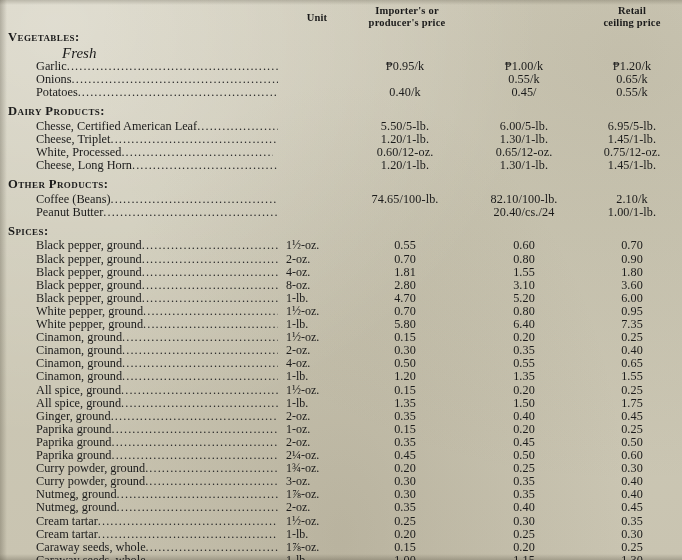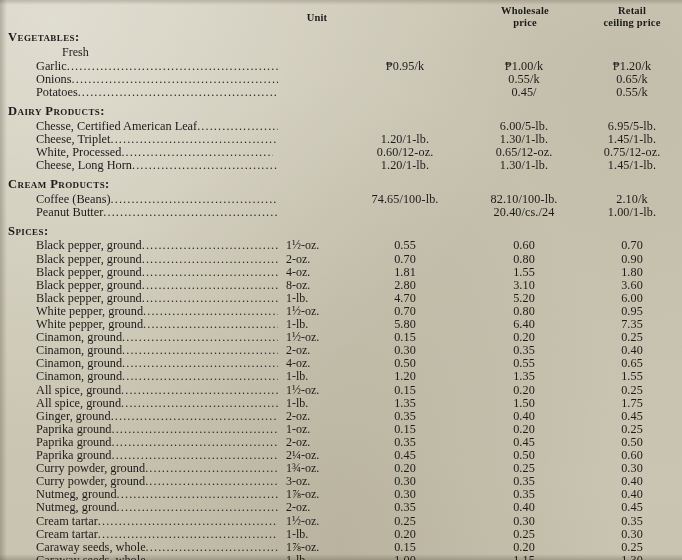--- a/index.html
+++ b/index.html
@@ -36,43 +36,43 @@
 
   
   .hdr{position:absolute;top:3px;left:0;right:0;height:34px;font-size:10.5px;font-weight:bold;letter-spacing:.2px;}
   .hdr .h-unit{position:absolute;left:286px;width:62px;text-align:center;top:9px;}
   .hdr .h-imp{position:absolute;left:352px;width:110px;text-align:center;top:2px;line-height:12px;}
   .hdr .h-whl{position:absolute;left:476px;width:98px;text-align:center;top:2px;line-height:12px;}
   .hdr .h-ret{position:absolute;left:584px;width:96px;text-align:center;top:2px;line-height:12px;}
 
   
   .sect{position:absolute;left:8px;font-variant:small-caps;font-weight:bold;font-size:12.6px;letter-spacing:.4px;}
-  .subsect{position:absolute;font-size:12px;}
+  .subsect{position:absolute;font-style:italic;font-size:15px;}
 
   .body{font-size:12.3px;}
   .itemtext{display:inline-block;}
   .dots{display:inline-block;overflow:hidden;white-space:nowrap;letter-spacing:1.1px;color:#2a2a2a;vertical-align:bottom;}
   .num{font-size:12.2px;letter-spacing:.1px;}
   .unit{font-size:12.0px;}
 </style>
 </head>
 <body>
 
 <div class="paper"></div>
 <div class="edge-left"></div>
 <div class="edge-top"></div>
 <div class="edge-bottom"></div>
 
 <div class="sheet">
 
   <div class="hdr">
     <div class="h-unit">Unit</div>
-    <div class="h-whl">
-      <div>Wholesale</div>
-      <div>price</div>
+    <div class="h-imp">
+      <div>Importer's or</div>
+      <div>producer's price</div>
     </div>
     <div class="h-ret">
       <div>Retail</div>
       <div>ceiling price</div>
     </div>
   </div>
 
   <div class="body" id="body-root">
       <div class="sect" style="top: 30px;">Vegetables:</div>
       <div class="subsect" style="top: 44.5px; left: 62px;">Fresh</div>
@@ -85,27 +85,29 @@
       </div>
       <div class="row" style="position: absolute; left: 0px; right: 0px; top: 72.1px;">
         <div class="c-label" style="left: 36px;"><span class="itemtext">Onions</span><span class="dots" style="width: 206.469px;">..........................................................................................</span></div>
         <div class="c-unit unit"></div>
         <div class="c-whl num">0.55/k</div>
         <div class="c-ret num">0.65/k</div>
       </div>
       <div class="row" style="position: absolute; left: 0px; right: 0px; top: 85.2px;">
         <div class="c-label" style="left: 36px;"><span class="itemtext">Potatoes</span><span class="dots" style="width: 200.328px;">..........................................................................................</span></div>
         <div class="c-unit unit"></div>
+        <div class="c-imp num">0.40/k</div>
         <div class="c-whl num">0.45/</div>
         <div class="c-ret num">0.55/k</div>
       </div>
       <div class="sect" style="top: 104.3px;">Dairy Products:</div>
       <div class="row" style="position: absolute; left: 0px; right: 0px; top: 118.8px;">
         <div class="c-label" style="left: 36px;"><span class="itemtext">Chesse, Certified American Leaf</span><span class="dots" style="width: 80.8281px;">..........................................................................................</span></div>
         <div class="c-unit unit"></div>
+        <div class="c-imp num">5.50/5-lb.</div>
         <div class="c-whl num">6.00/5-lb.</div>
         <div class="c-ret num">6.95/5-lb.</div>
       </div>
       <div class="row" style="position: absolute; left: 0px; right: 0px; top: 131.9px;">
         <div class="c-label" style="left: 36px;"><span class="itemtext">Cheese,  Triplet</span><span class="dots" style="width: 167.531px;">..........................................................................................</span></div>
         <div class="c-unit unit"></div>
         <div class="c-imp num">1.20/1-lb.</div>
         <div class="c-whl num">1.30/1-lb.</div>
         <div class="c-ret num">1.45/1-lb.</div>
       </div>
@@ -116,21 +118,21 @@
         <div class="c-whl num">0.65/12-oz.</div>
         <div class="c-ret num">0.75/12-oz.</div>
       </div>
       <div class="row" style="position: absolute; left: 0px; right: 0px; top: 158.1px;">
         <div class="c-label" style="left: 36px;"><span class="itemtext">Cheese, Long Horn</span><span class="dots" style="width: 146.031px;">..........................................................................................</span></div>
         <div class="c-unit unit"></div>
         <div class="c-imp num">1.20/1-lb.</div>
         <div class="c-whl num">1.30/1-lb.</div>
         <div class="c-ret num">1.45/1-lb.</div>
       </div>
-      <div class="sect" style="top: 177.2px;">Cream Products:</div>
+      <div class="sect" style="top: 177.2px;">Other Products:</div>
       <div class="row" style="position: absolute; left: 0px; right: 0px; top: 191.7px;">
         <div class="c-label" style="left: 36px;"><span class="itemtext">Coffee  (Beans)</span><span class="dots" style="width: 167.438px;">..........................................................................................</span></div>
         <div class="c-unit unit"></div>
         <div class="c-imp num">74.65/100-lb.</div>
         <div class="c-whl num">82.10/100-lb.</div>
         <div class="c-ret num">2.10/k</div>
       </div>
       <div class="row" style="position: absolute; left: 0px; right: 0px; top: 204.8px;">
         <div class="c-label" style="left: 36px;"><span class="itemtext">Peanut  Butter</span><span class="dots" style="width: 174.719px;">..........................................................................................</span></div>
         <div class="c-unit unit"></div>

